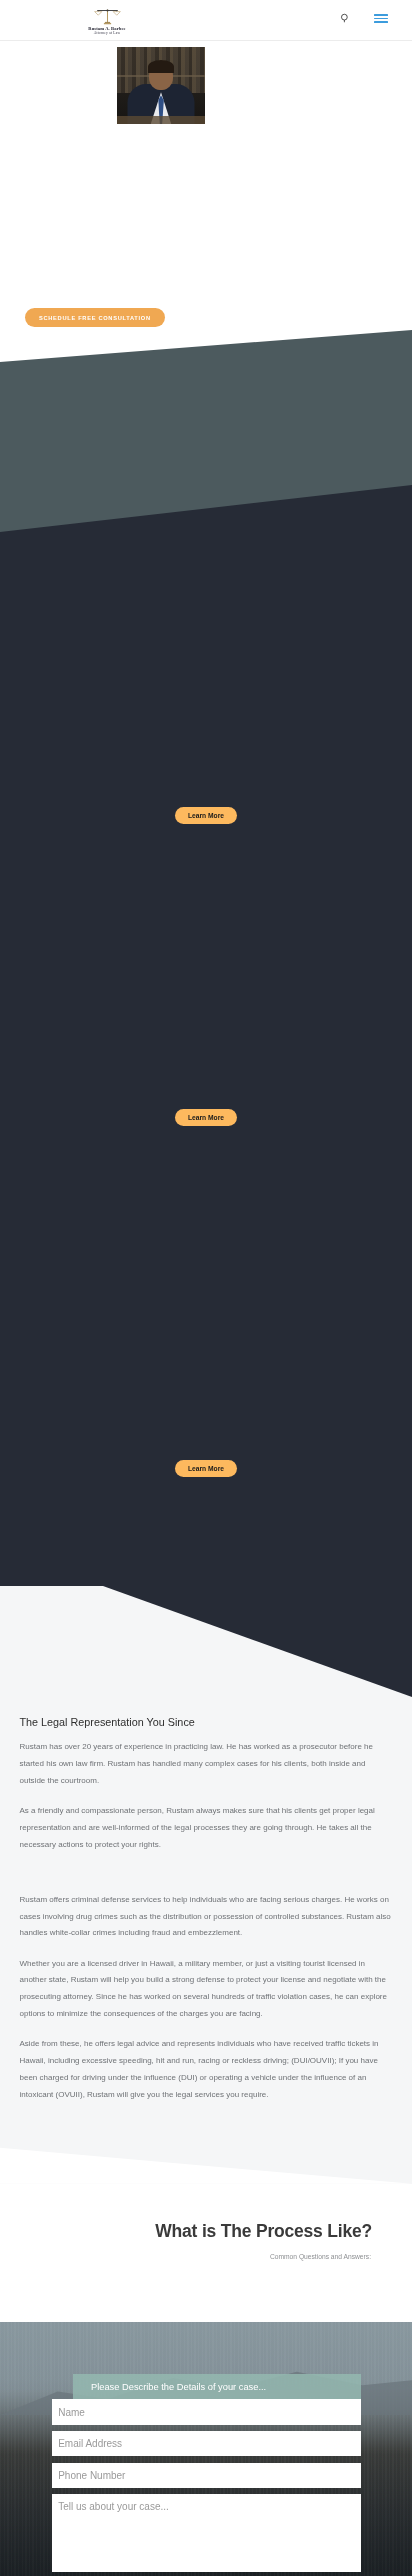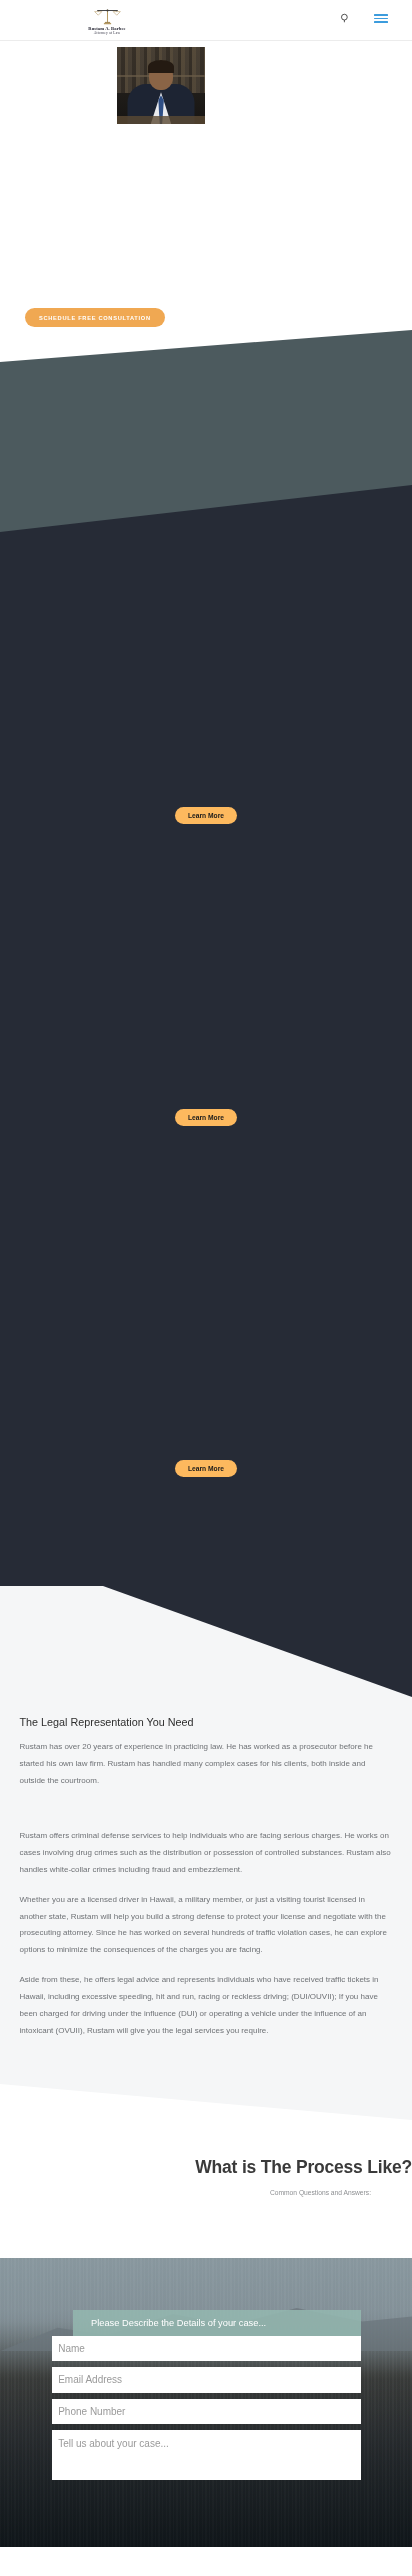--- a/index.html
+++ b/index.html
@@ -118,21 +118,21 @@
     font-size: 8px; line-height: 2.1; color: #6f7276; margin-bottom: 13.4px;
   }
   .article-block-2 { padding-top: 25px; }
   .article-fade { position:absolute; left:0; bottom:0; width:100%; height:62px;
     background:#ffffff; clip-path: polygon(0 42%, 100% 100%, 0 100%); }
 
   
   .process { width: 412px; background:#ffffff; padding: 37px 0 62px 0; text-align: right; }
   .process h2 {
     font-size: 17.5px; font-weight: bold; color: #3a3a3a;
-    letter-spacing: -0.2px;
+    padding-right: 40px; letter-spacing: -0.2px;
   }
   .process .sub { font-size: 6.7px; color: #8d8f92; padding-right: 41px; margin-top: 11.3px; }
 
   
   .contact {
     width: 412px; position: relative; overflow: hidden;
     background: linear-gradient(180deg,#7b8a91 0%,#6f7c84 18%,#3a3c3a 40%,#2b2f33 62%,#171d21 100%);
     padding: 52px 0 57px 0;
   }
   .contact-photo-overlay { position:absolute; inset:0;
@@ -147,21 +147,21 @@
     background: rgba(148,184,176,.86); color:#ffffff;
     font-size: 9.3px; padding: 7.7px 0 7.7px 18.5px; margin-left: 21px;
   }
   .form-field {
     width: 309px; background:#ffffff; border: none; outline: none; display:block;
     font-family: "Liberation Sans", sans-serif;
     font-size: 10px; color: #2e2e2e; padding: 7.2px 7.2px 7.2px 6.7px;
     margin-bottom: 6.2px;
   }
   .form-field::placeholder { color:#9a9a9a; }
-  .form-field-area { height: 50px; resize: none; margin-bottom: 9.3px; }
+  .form-field-area { height: 78px; resize: none; margin-bottom: 9.3px; }
 </style>
 </head>
 <body>
 
 <header class="site-header">
   <div class="logo-wrap">
     <svg class="logo-scales" viewBox="0 0 60 34">
       <rect x="29" y="3" width="2" height="26" fill="#b69a63"></rect>
       <rect x="23" y="29" width="14" height="2.6" fill="#b69a63"></rect>
       <rect x="25" y="27" width="10" height="2" fill="#9c8350"></rect>
@@ -228,22 +228,23 @@
 
 <section class="band band-dark slab4">
   <div class="learn-row" style="top:193px;">
     <button class="btn-learn">Learn More</button>
   </div>
 </section>
 
 <section class="article-wrap">
   <div class="article-diag"></div>
   <div class="article-inner">
-    <h2>The Legal Representation You Need</h2>
+    <h2>The Legal Representation You Since</h2>
     <p>Rustam has over 20 years of experience in practicing law. He has worked as a prosecutor before he started his own law firm. Rustam has handled many complex cases for his clients, both inside and outside the courtroom.</p>
+    <p>As a friendly and compassionate person, Rustam always makes sure that his clients get proper legal representation and are well-informed of the legal processes they are going through. He takes all the necessary actions to protect your rights.</p>
     <div class="article-block-2">
       <p>Rustam offers criminal defense services to help individuals who are facing serious charges. He works on cases involving drug crimes such as the distribution or possession of controlled substances. Rustam also handles white-collar crimes including fraud and embezzlement.</p>
       <p>Whether you are a licensed driver in Hawaii, a military member, or just a visiting tourist licensed in another state, Rustam will help you build a strong defense to protect your license and negotiate with the prosecuting attorney. Since he has worked on several hundreds of traffic violation cases, he can explore options to minimize the consequences of the charges you are facing.</p>
       <p>Aside from these, he offers legal advice and represents individuals who have received traffic tickets in Hawaii, including excessive speeding, hit and run, racing or reckless driving; (DUI/OUVII); If you have been charged for driving under the influence (DUI) or operating a vehicle under the influence of an intoxicant (OVUII), Rustam will give you the legal services you require.</p>
     </div>
   </div>
   <div class="article-fade"></div>
 </section>
 
 <section class="process">

